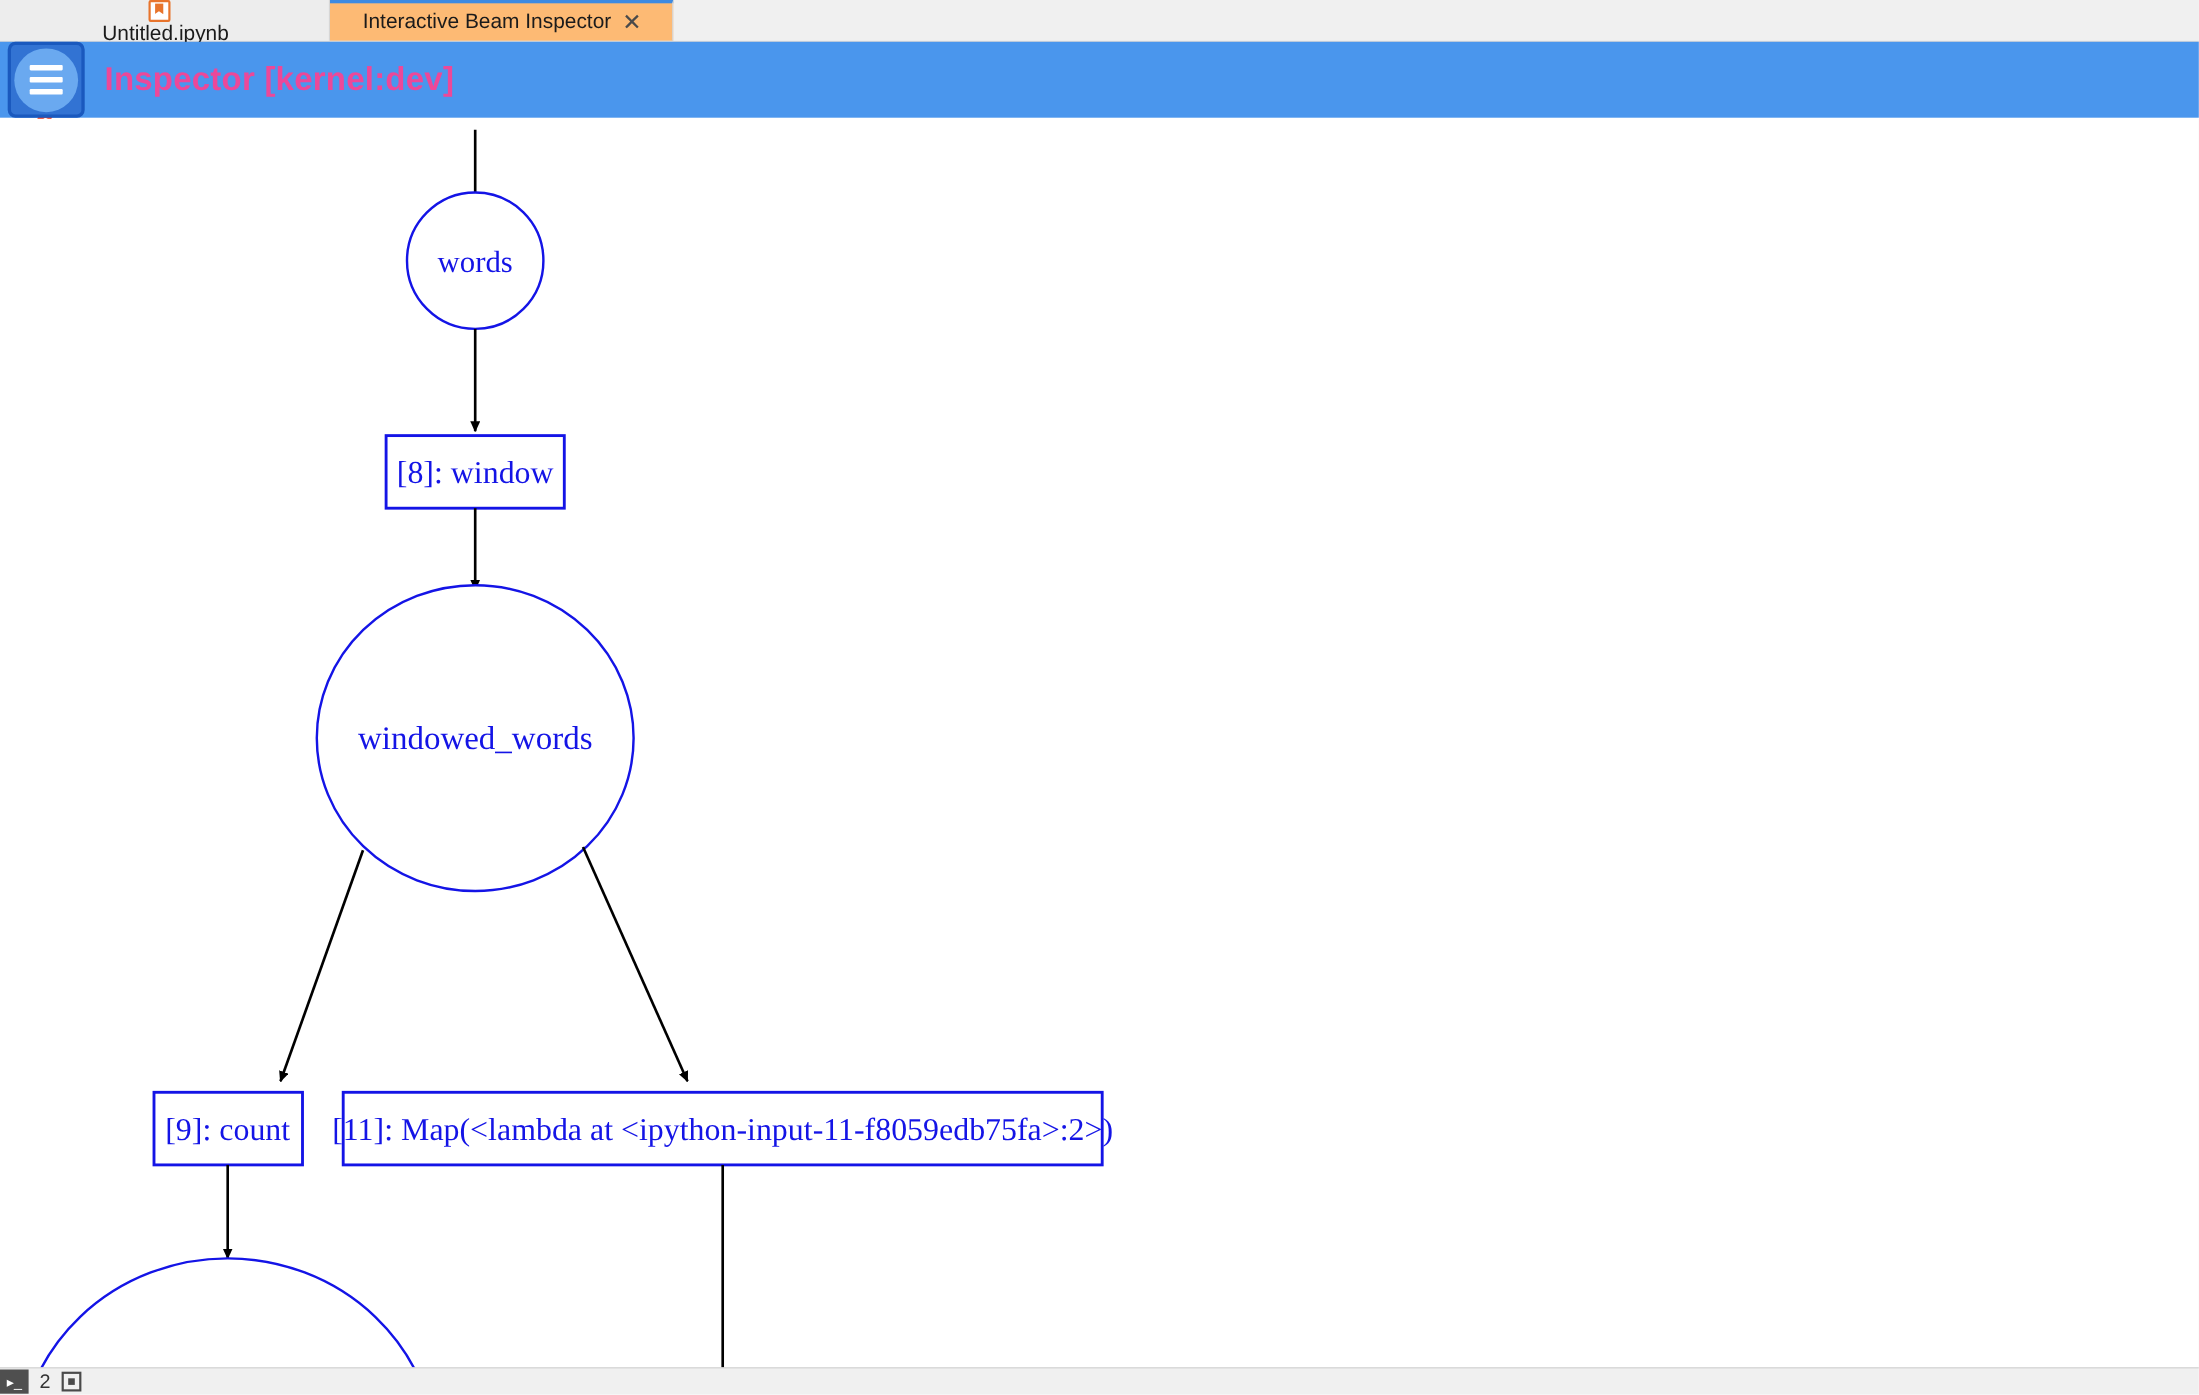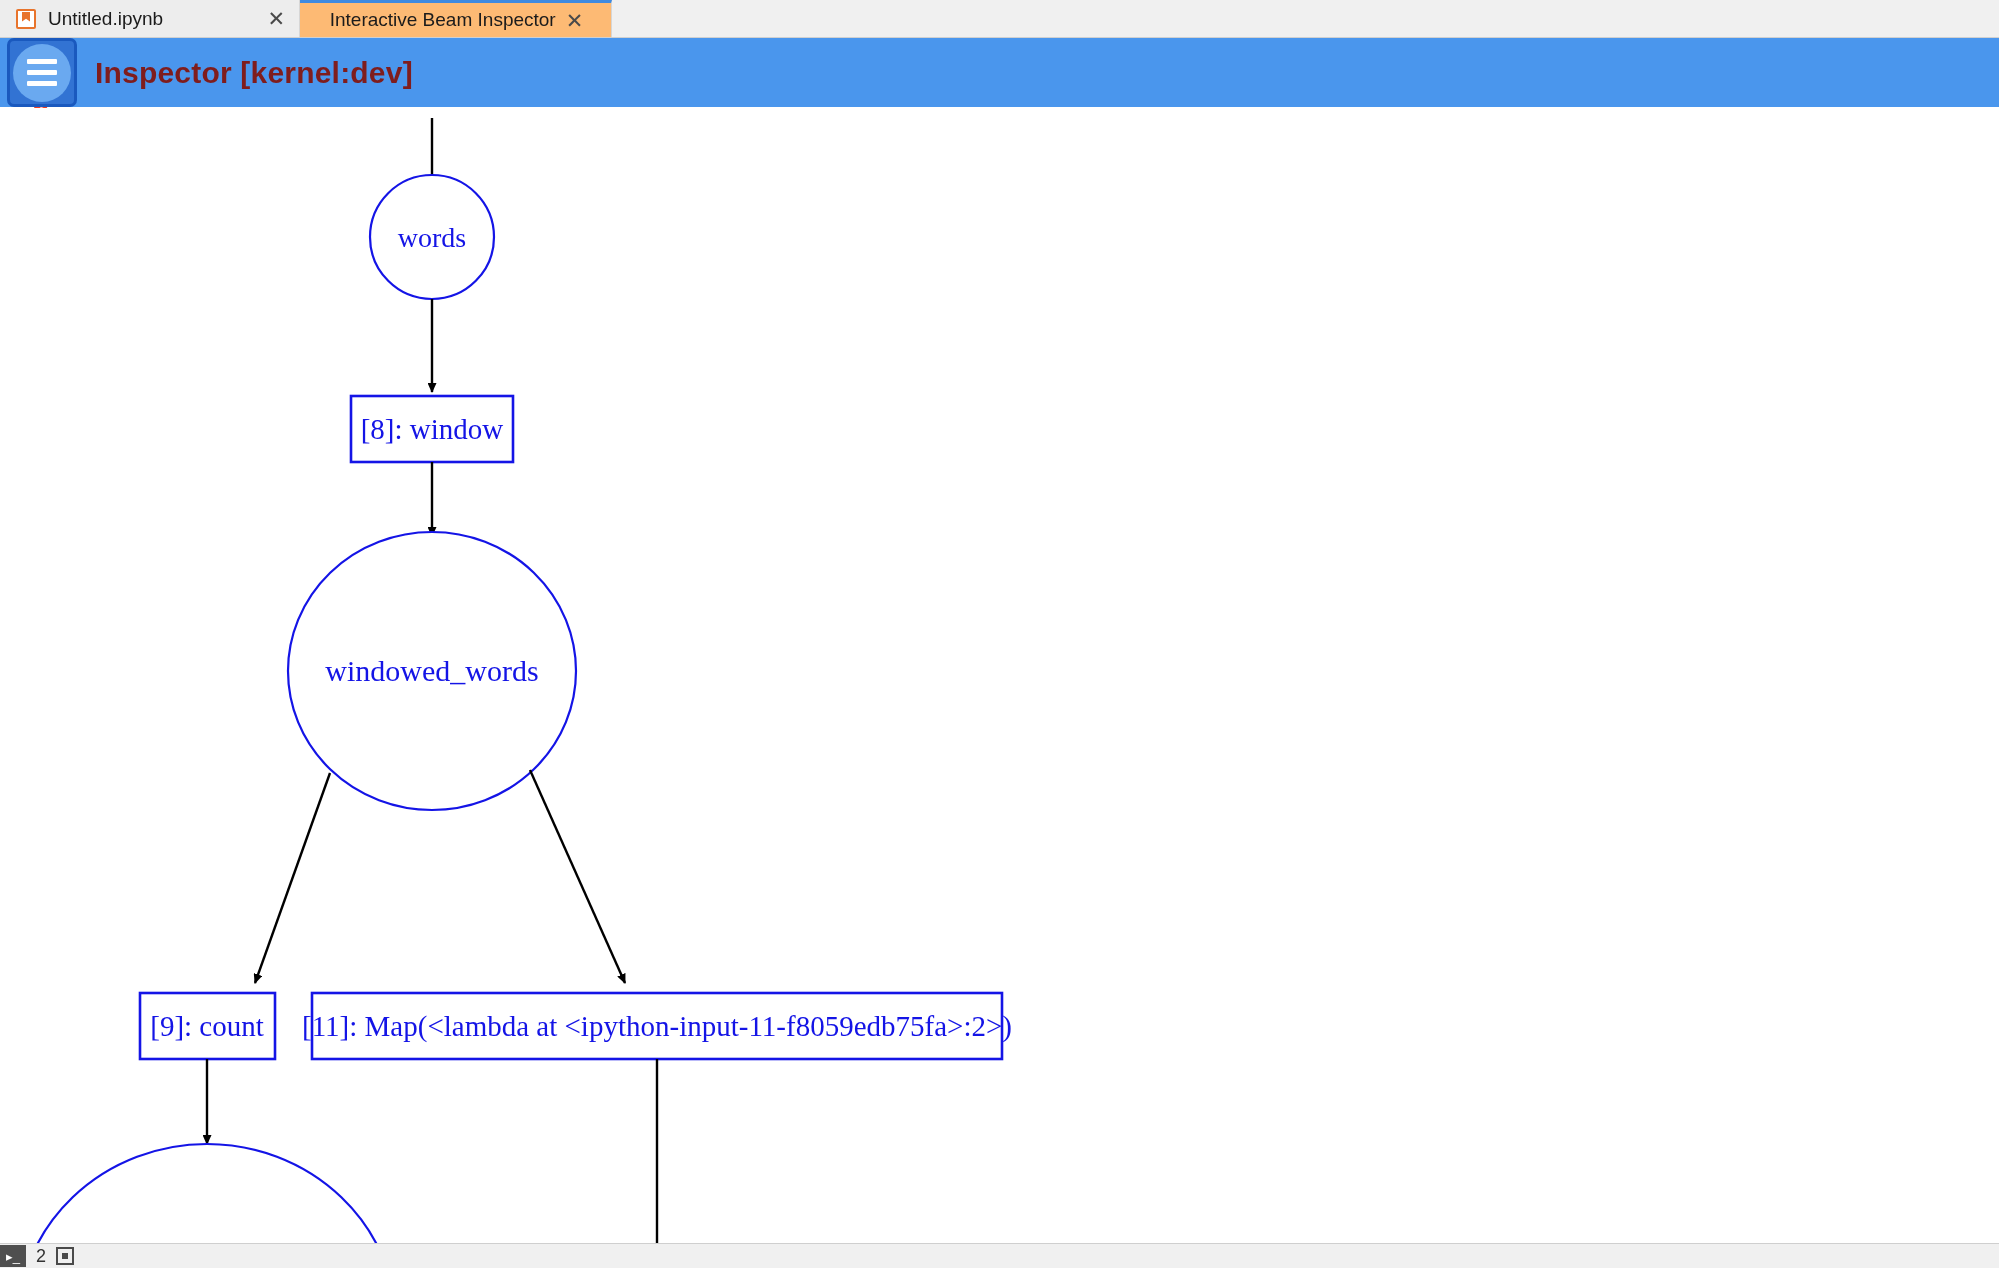--- a/index.html
+++ b/index.html
@@ -35,20 +35,21 @@
     font-size: 19px;
     color: #1b1b1b;
     background: #ececec;
     border-right: 1px solid #d6d6d6;
     white-space: nowrap;
   }
   .tab.inactive {
     background: #ededed;
     width: 300px;
     justify-content: space-between;
+    flex-direction: column;
   }
   .tab.active {
     background: #fdba74;
     border-top: 3px solid #3e8ae0;
     padding-top: 0;
     width: 312px;
     justify-content: center;
   }
   .tab .nb-icon {
     width: 20px; height: 20px;
@@ -120,21 +121,21 @@
     border-radius: 1px;
   }
   .app-title {
     position: absolute;
     left: 95px;
     top: 38px;
     height: 69px;
     line-height: 69px;
     font-size: 30px;
     font-weight: bold;
-    color: #7f1d1d;
+    color: #ec4899;
     letter-spacing: 0.2px;
   }
 
   
   .annot-arrow {
     position: absolute;
     left: 20px; top: 100px;
     width: 90px; height: 80px;
     pointer-events: none;
   }

